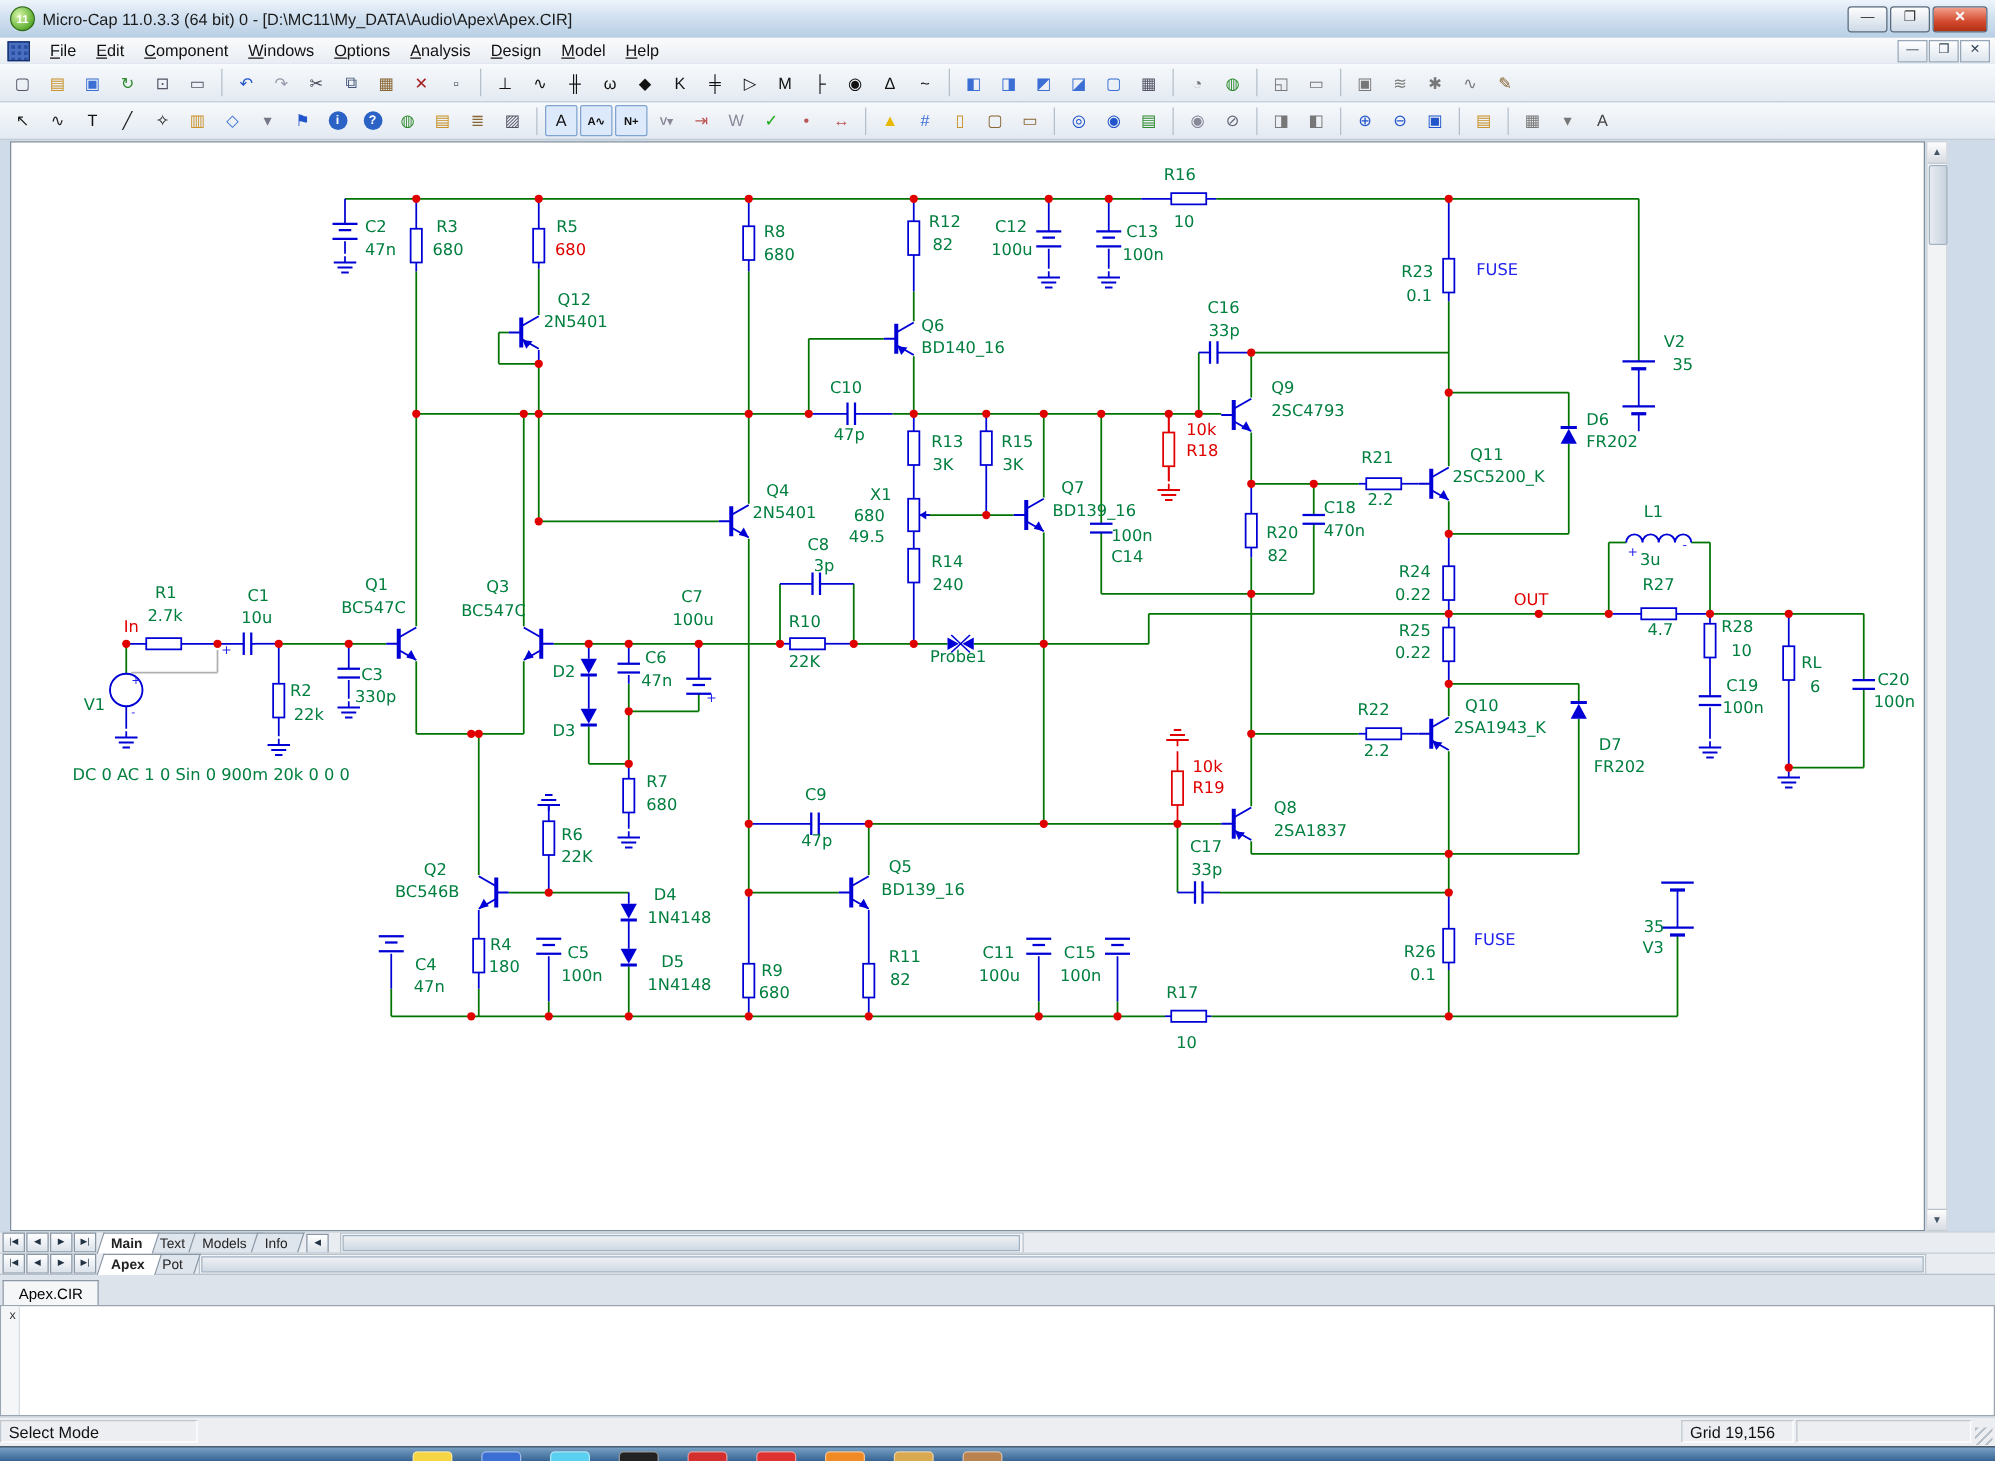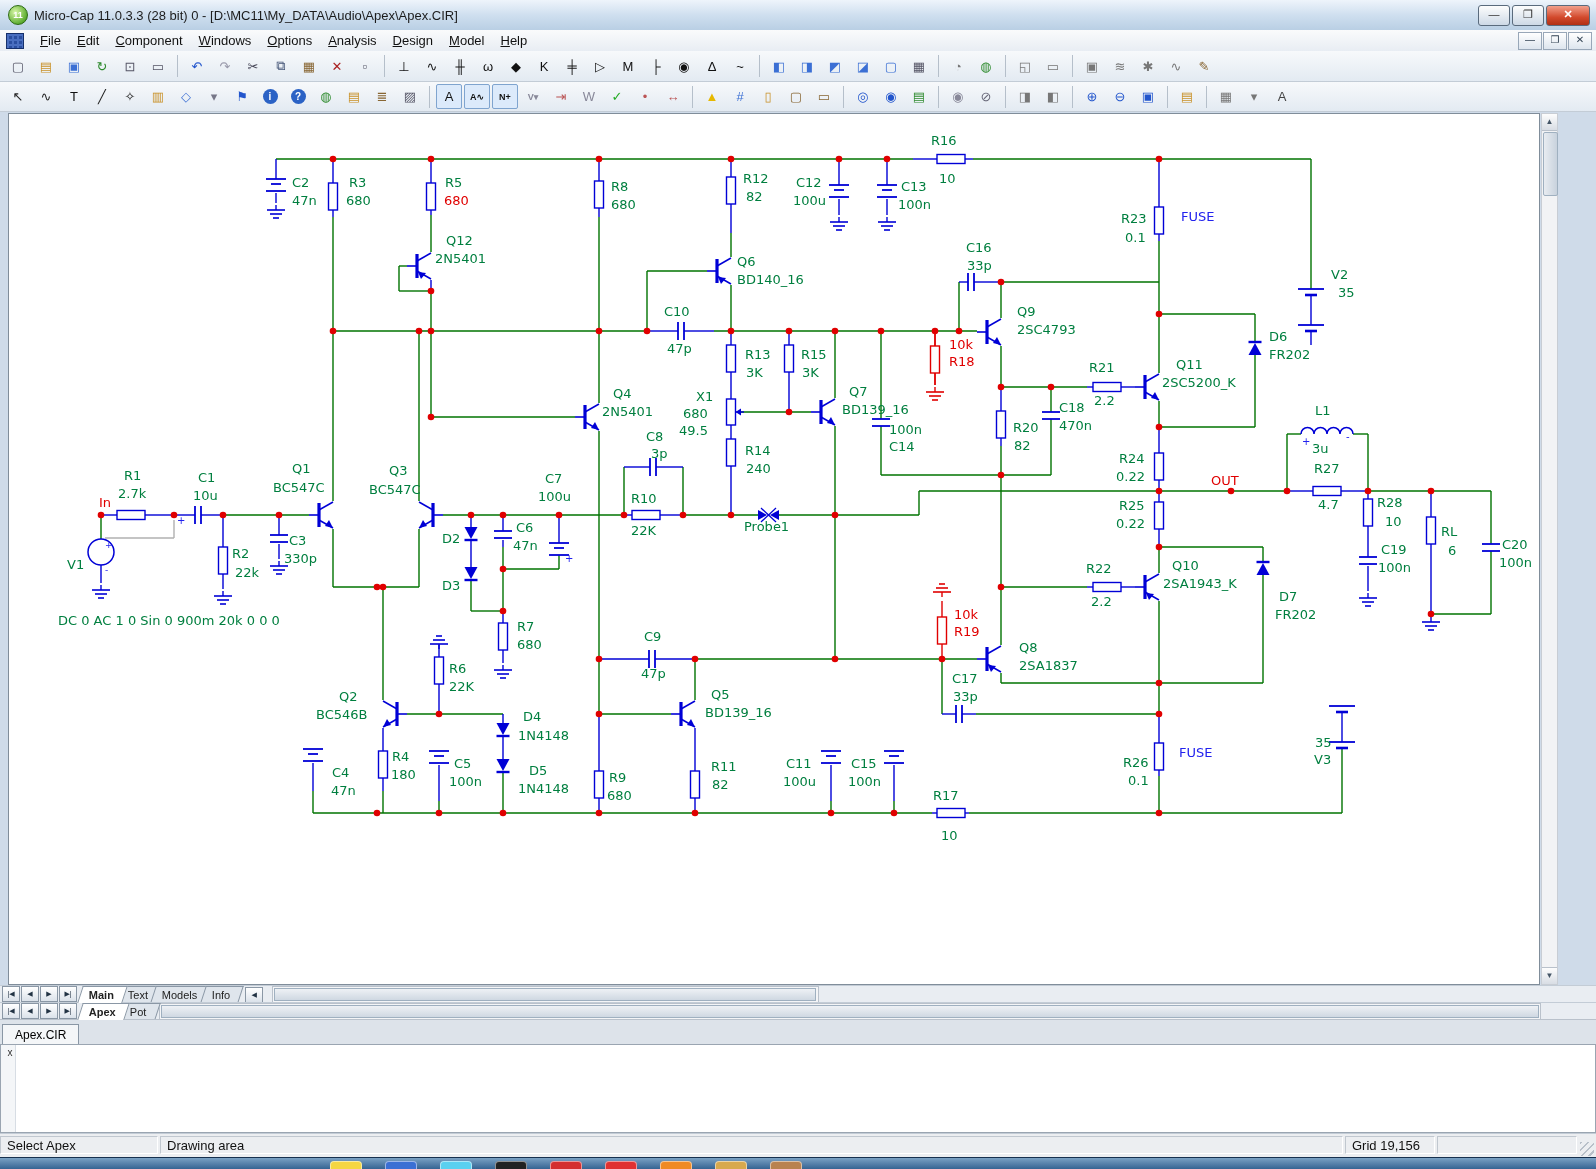--- a/index.html
+++ b/index.html
@@ -68,21 +68,21 @@
   .tico{position:absolute;top:3px;width:30px;height:26px;border-radius:4px;border:1px solid rgba(255,255,255,.5);}
   svg text{font-family:"DejaVu Sans","Liberation Sans",sans-serif;}
 </style>
 </head>
 <body>
 
 <div id="app">
 
   <div id="titlebar">
     <div id="title-icon">11</div>
-    <div id="title-text">Micro-Cap 11.0.3.3 (28 bit) 0 - [D:\MC11\My_DATA\Audio\Apex\Apex.CIR]</div>
+    <div id="title-text">Micro-Cap 11.0.3.3 (64 bit) 0 - [D:\MC11\My_DATA\Audio\Apex\Apex.CIR]</div>
     <div id="win-controls">
       <div class="wbtn">—</div>
       <div class="wbtn">❐</div>
       <div class="wbtn close">✕</div>
     </div>
   </div>
 
   <div id="menubar">
     <div id="mdi-icon"></div>
     <div id="menu-items" style="display:flex;">
@@ -1054,22 +1054,21 @@
   <div id="filetabrow">
     <div id="filetab">Apex.CIR</div>
   </div>
 
   <div id="panel">
     <div id="panel-gutter"></div>
     <div id="panel-close">x</div>
   </div>
 
   <div id="statusbar">
-    <div class="scell" style="left:0;width:158px;">Select Apex</div>
-    <div class="scell" style="left:160px;width:1183px;">Drawing area</div>
+    <div class="scell" style="left:0;width:158px;">Select Mode</div>
     <div class="scell" style="left:1345px;width:90px;">Grid 19,156</div>
     <div class="scell" style="left:1437px;width:140px;"></div>
     <div id="grip"></div>
   </div>
 
   <div id="taskbar">
       <div class="tico" style="left: 330px; background: rgb(245, 214, 66);"></div>
       <div class="tico" style="left: 385px; background: rgb(59, 111, 212);"></div>
       <div class="tico" style="left: 440px; background: rgb(90, 208, 240);"></div>
       <div class="tico" style="left: 495px; background: rgb(34, 34, 34);"></div>

